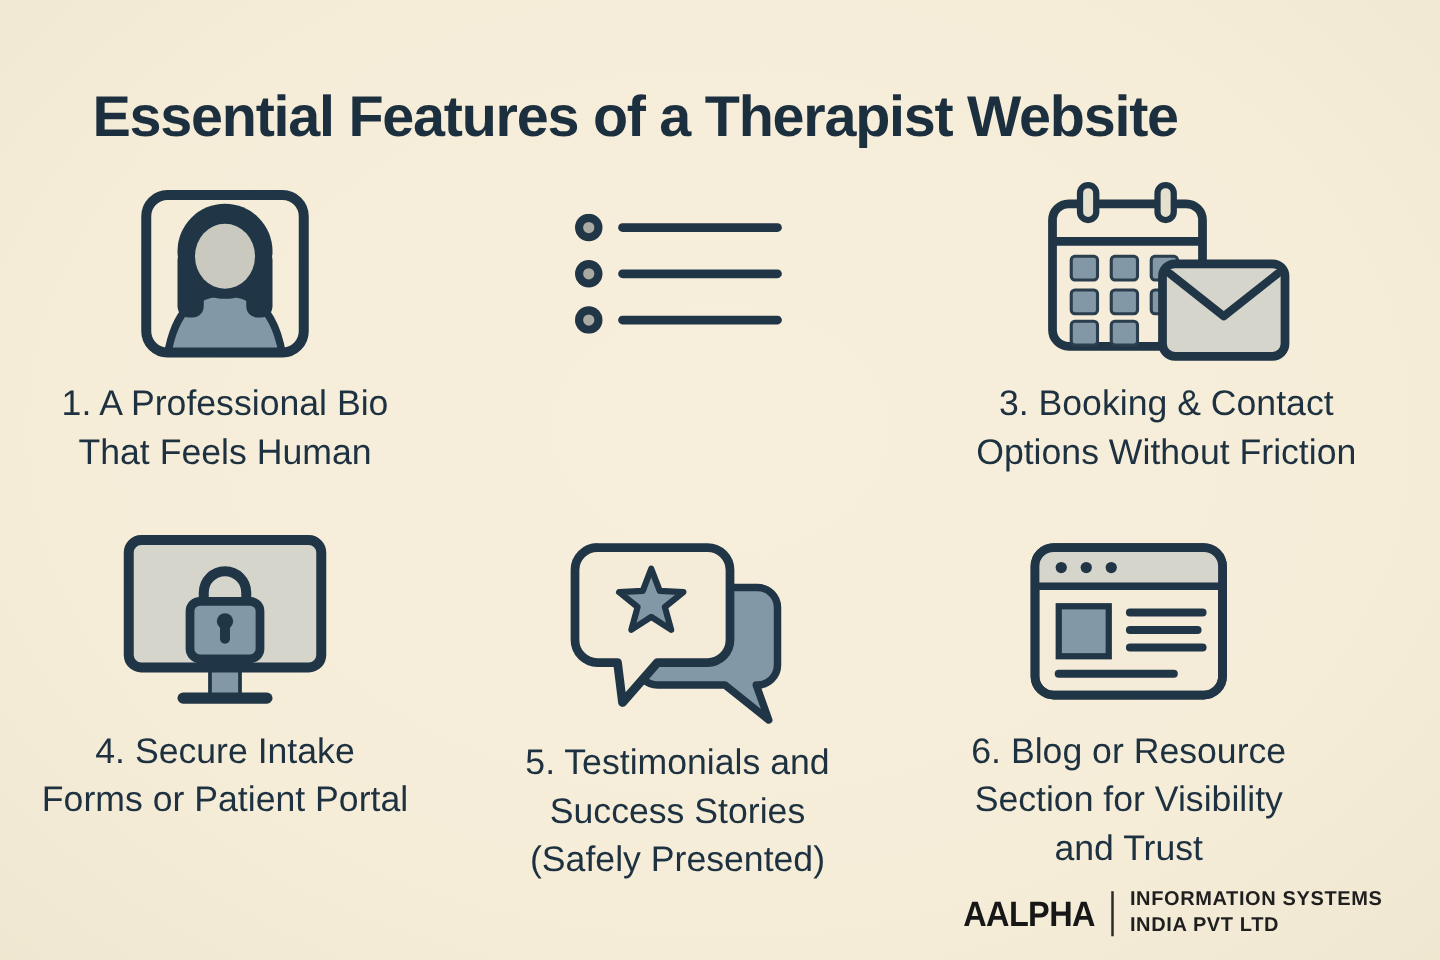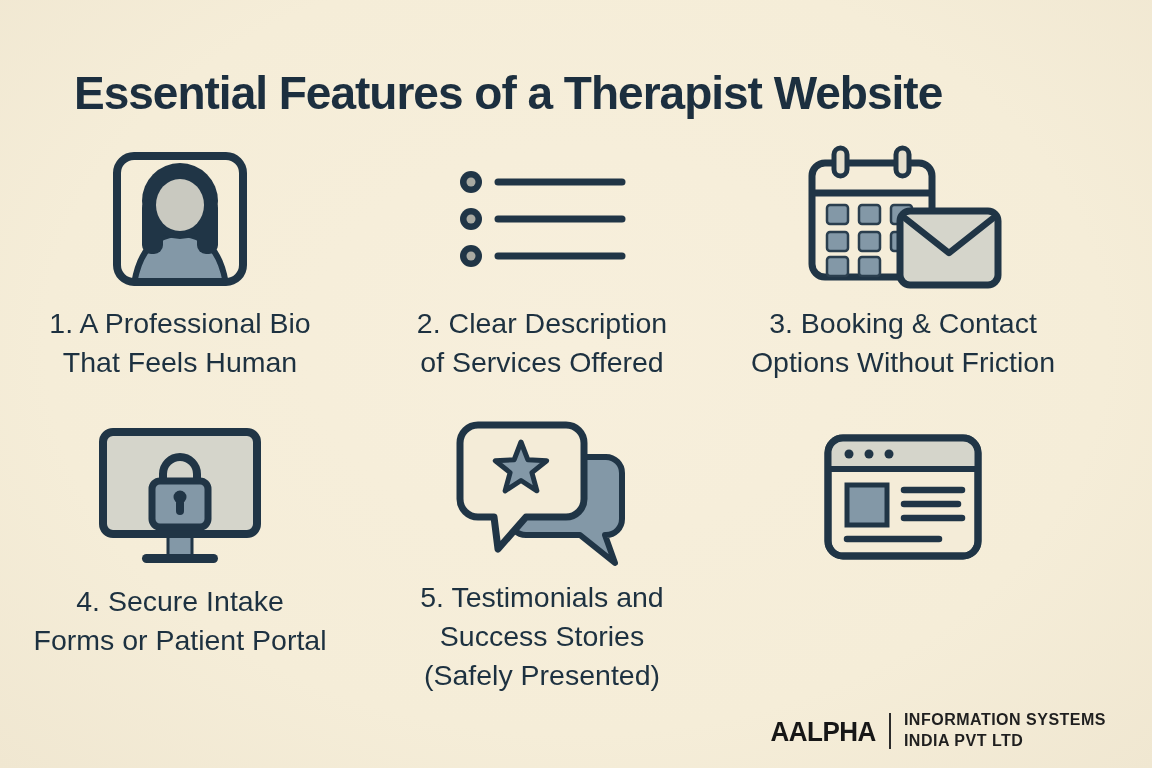--- a/index.html
+++ b/index.html
@@ -19,23 +19,23 @@
   }
   .feature { position: absolute; width: 400px; text-align: center; }
   .icon-box { height: 158px; display: flex; align-items: center; justify-content: center; }
   .caption {
     margin-top: 6px;
     font-size: 28.5px; font-weight: 500; line-height: 1.37;
     color: #1d3140; white-space: pre-line;
   }
   .f1 { left: -20px; top: 140px; }
   .f2 { left: 342px; top: 140px; }
-  .f3 { left: 703px; top: 140px; }
+  .f3 { left: 733px; top: 140px; }
   .f4 { left: -20px; top: 418px; }
-  .f5 { left: 342px; top: 414px; }
+  .f5 { left: 342px; top: 427px; }
   .f6 { left: 703px; top: 418px; }
   .footer {
     position: absolute; right: 46px; bottom: 16px;
     display: flex; align-items: center; gap: 13px;
   }
   .brand { font-size: 26px; font-weight: 700; letter-spacing: -0.5px; color: #171717; transform: scaleY(1.08); }
   .footer-divider { width: 2px; height: 36px; background: #2b2b2b; }
   .tagline { font-size: 16px; font-weight: 700; letter-spacing: 0.5px; color: #1f1f1f; line-height: 1.3; text-align: left; }
 </style>
 </head>
@@ -79,22 +79,20 @@
       <g>
         <circle cx="13" cy="11" r="11" fill="#203546"></circle>
           <circle cx="13" cy="11" r="4.5" fill="#a9aaa2"></circle>
         <circle cx="13" cy="48" r="11" fill="#203546"></circle>
           <circle cx="13" cy="48" r="4.5" fill="#a9aaa2"></circle>
         <circle cx="13" cy="85" r="11" fill="#203546"></circle>
           <circle cx="13" cy="85" r="4.5" fill="#a9aaa2"></circle>
       </g>
     </svg>
   </div>
-  <div class="caption">2. Clear Description
-of Services Offered</div>
 </div>
 
 <div class="feature f3">
   <div class="icon-box">
     <svg width="198" height="148" viewBox="0 0 198 148">
       <rect x="8" y="18" width="120" height="114" rx="13" fill="#f5edd9" stroke="#203546" stroke-width="7"></rect>
       <line x1="8" y1="48" x2="128" y2="48" stroke="#203546" stroke-width="7"></line>
       <g fill="#8398a7" stroke="#2a3e4e" stroke-width="2.5">
         <rect x="23" y="60" width="21" height="19" rx="3"></rect>
           <rect x="55" y="60" width="21" height="19" rx="3"></rect>
@@ -158,20 +156,23 @@
       </g>
       <rect x="24" y="52" width="40" height="40" fill="#8398a7" stroke="#203546" stroke-width="5"></rect>
       <g stroke="#203546" stroke-width="6.5" stroke-linecap="round">
         <line x1="81" y1="57" x2="139" y2="57"></line>
         <line x1="81" y1="71" x2="135" y2="71"></line>
         <line x1="81" y1="85" x2="139" y2="85"></line>
         <line x1="24" y1="106" x2="116" y2="106"></line>
       </g>
     </svg>
   </div>
+  <div class="caption">6. Blog or Resource
+Section for Visibility
+and Trust</div>
 </div>
 
 <div class="footer">
   <div class="brand">AALPHA</div>
   <div class="footer-divider"></div>
   <div class="tagline">
     <div>INFORMATION SYSTEMS</div>
     <div>INDIA PVT LTD</div>
   </div>
 </div>

